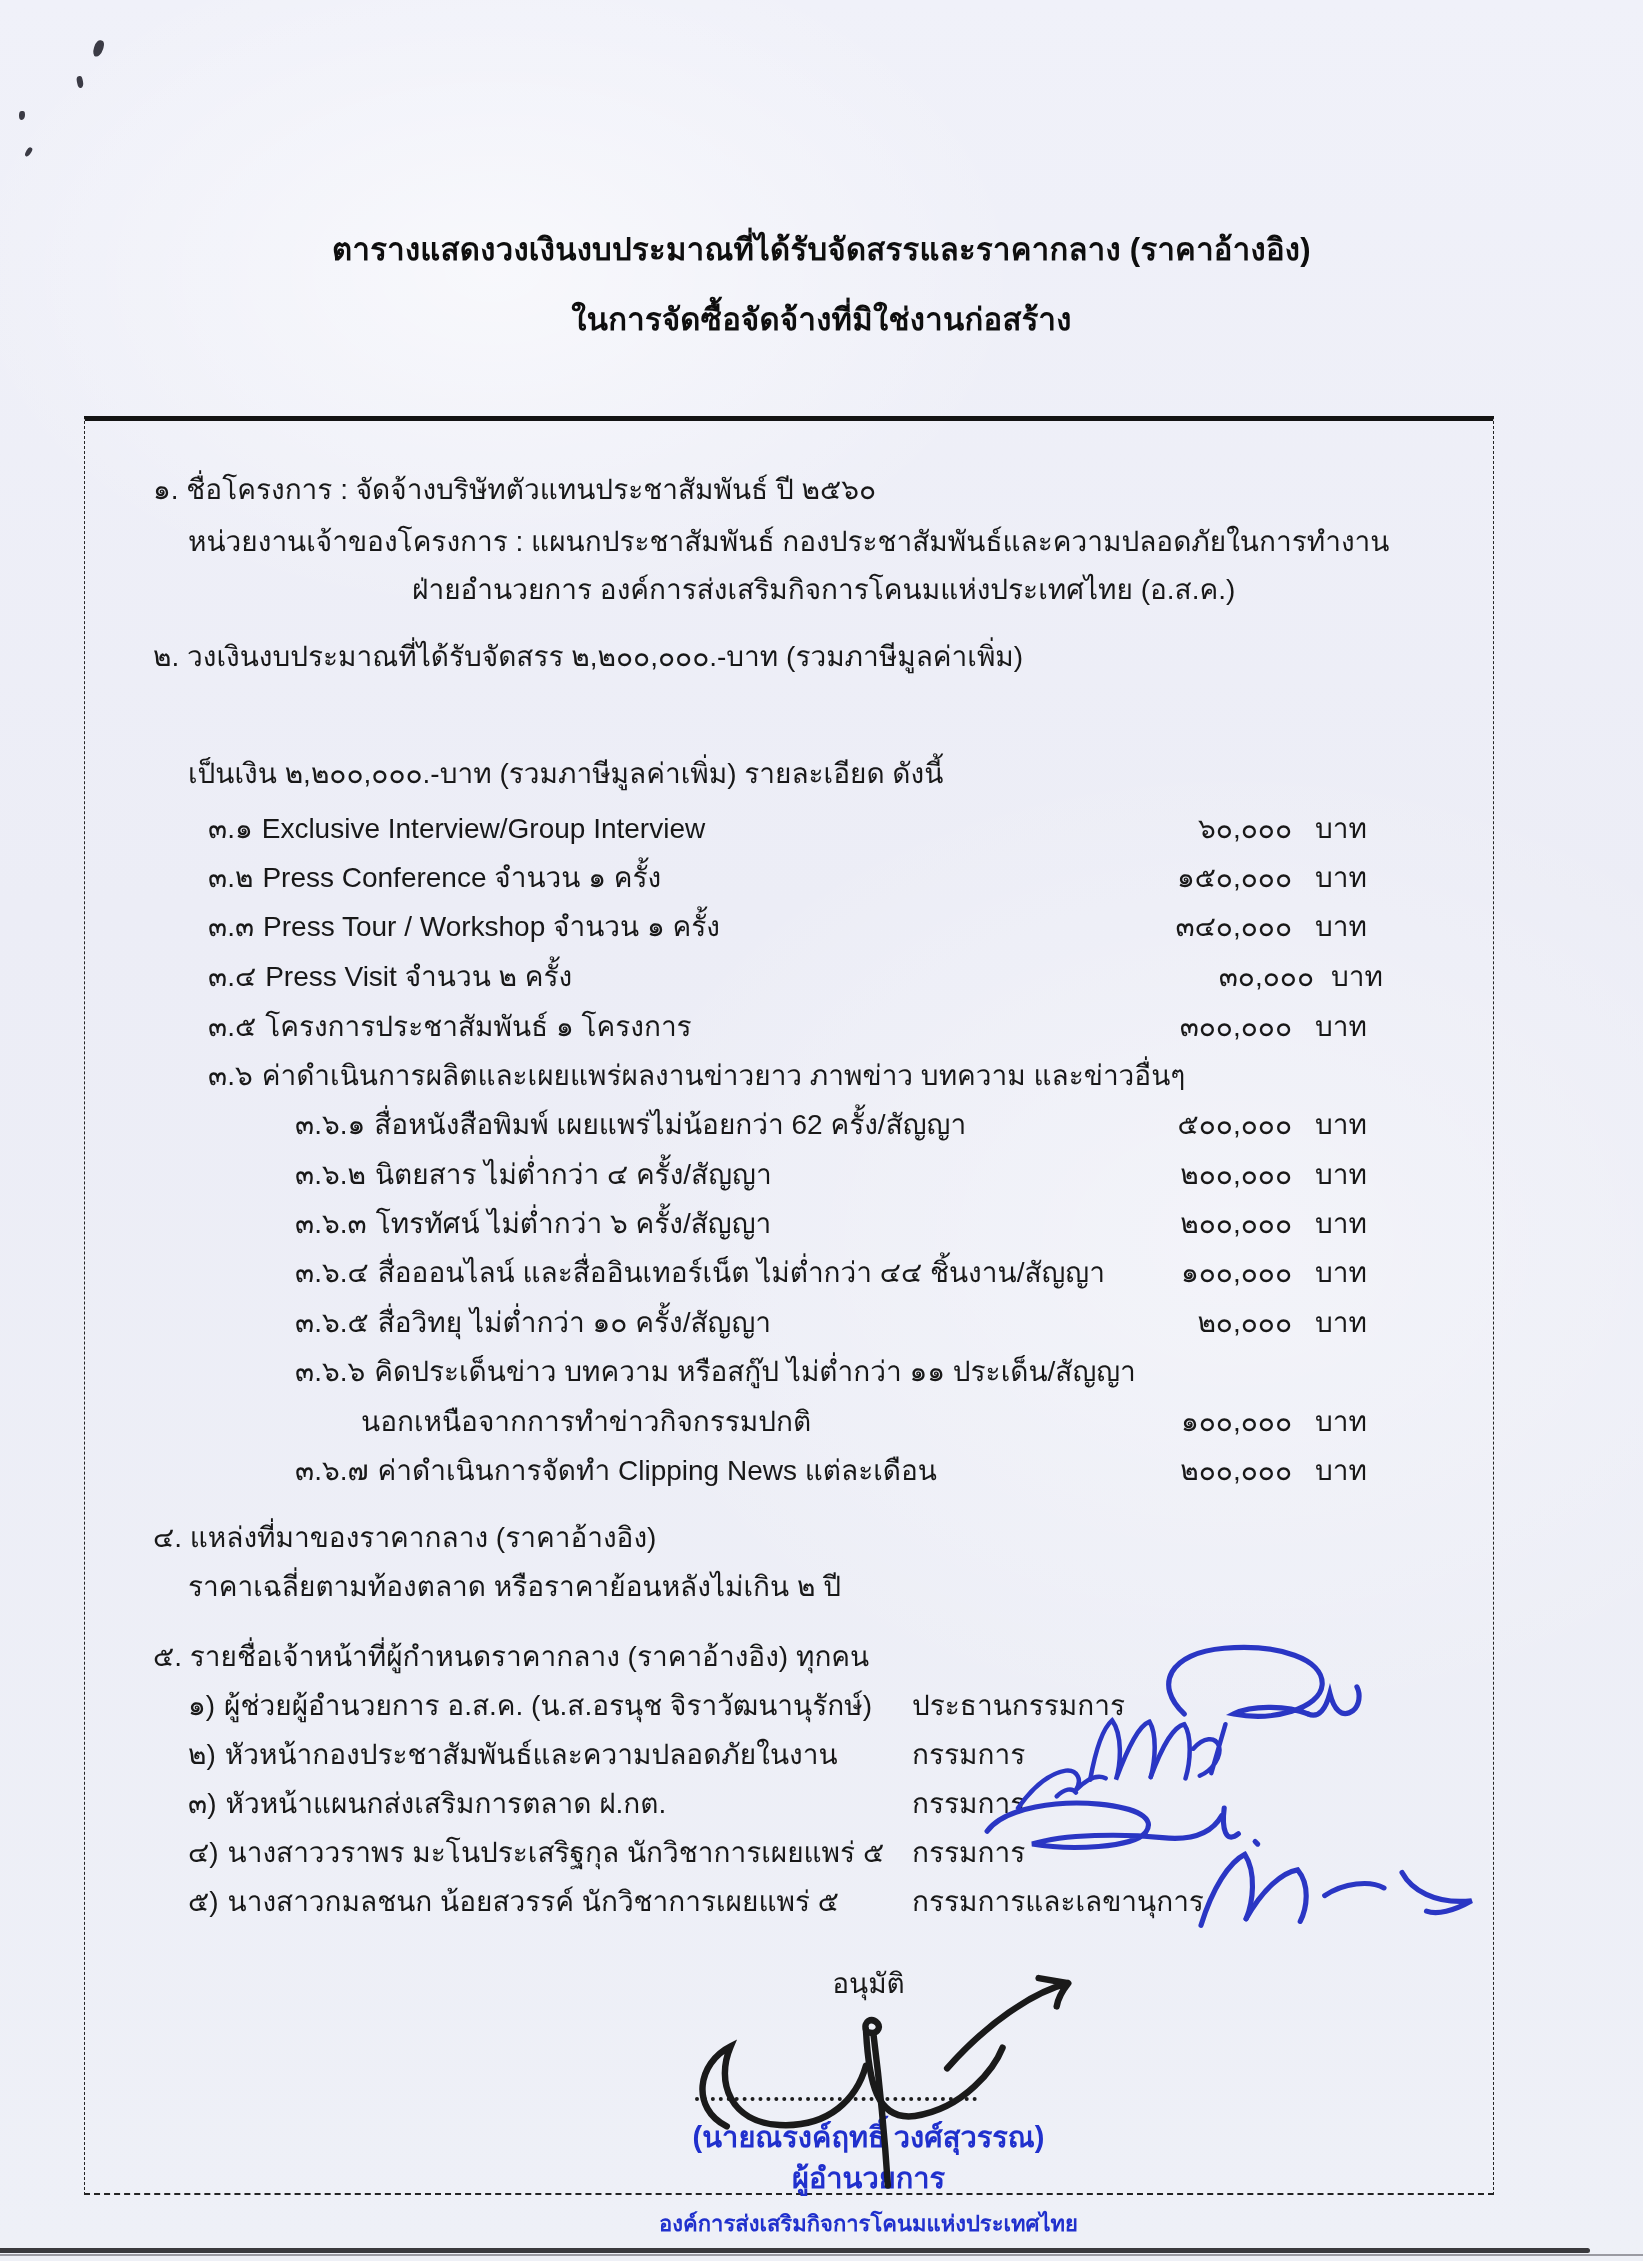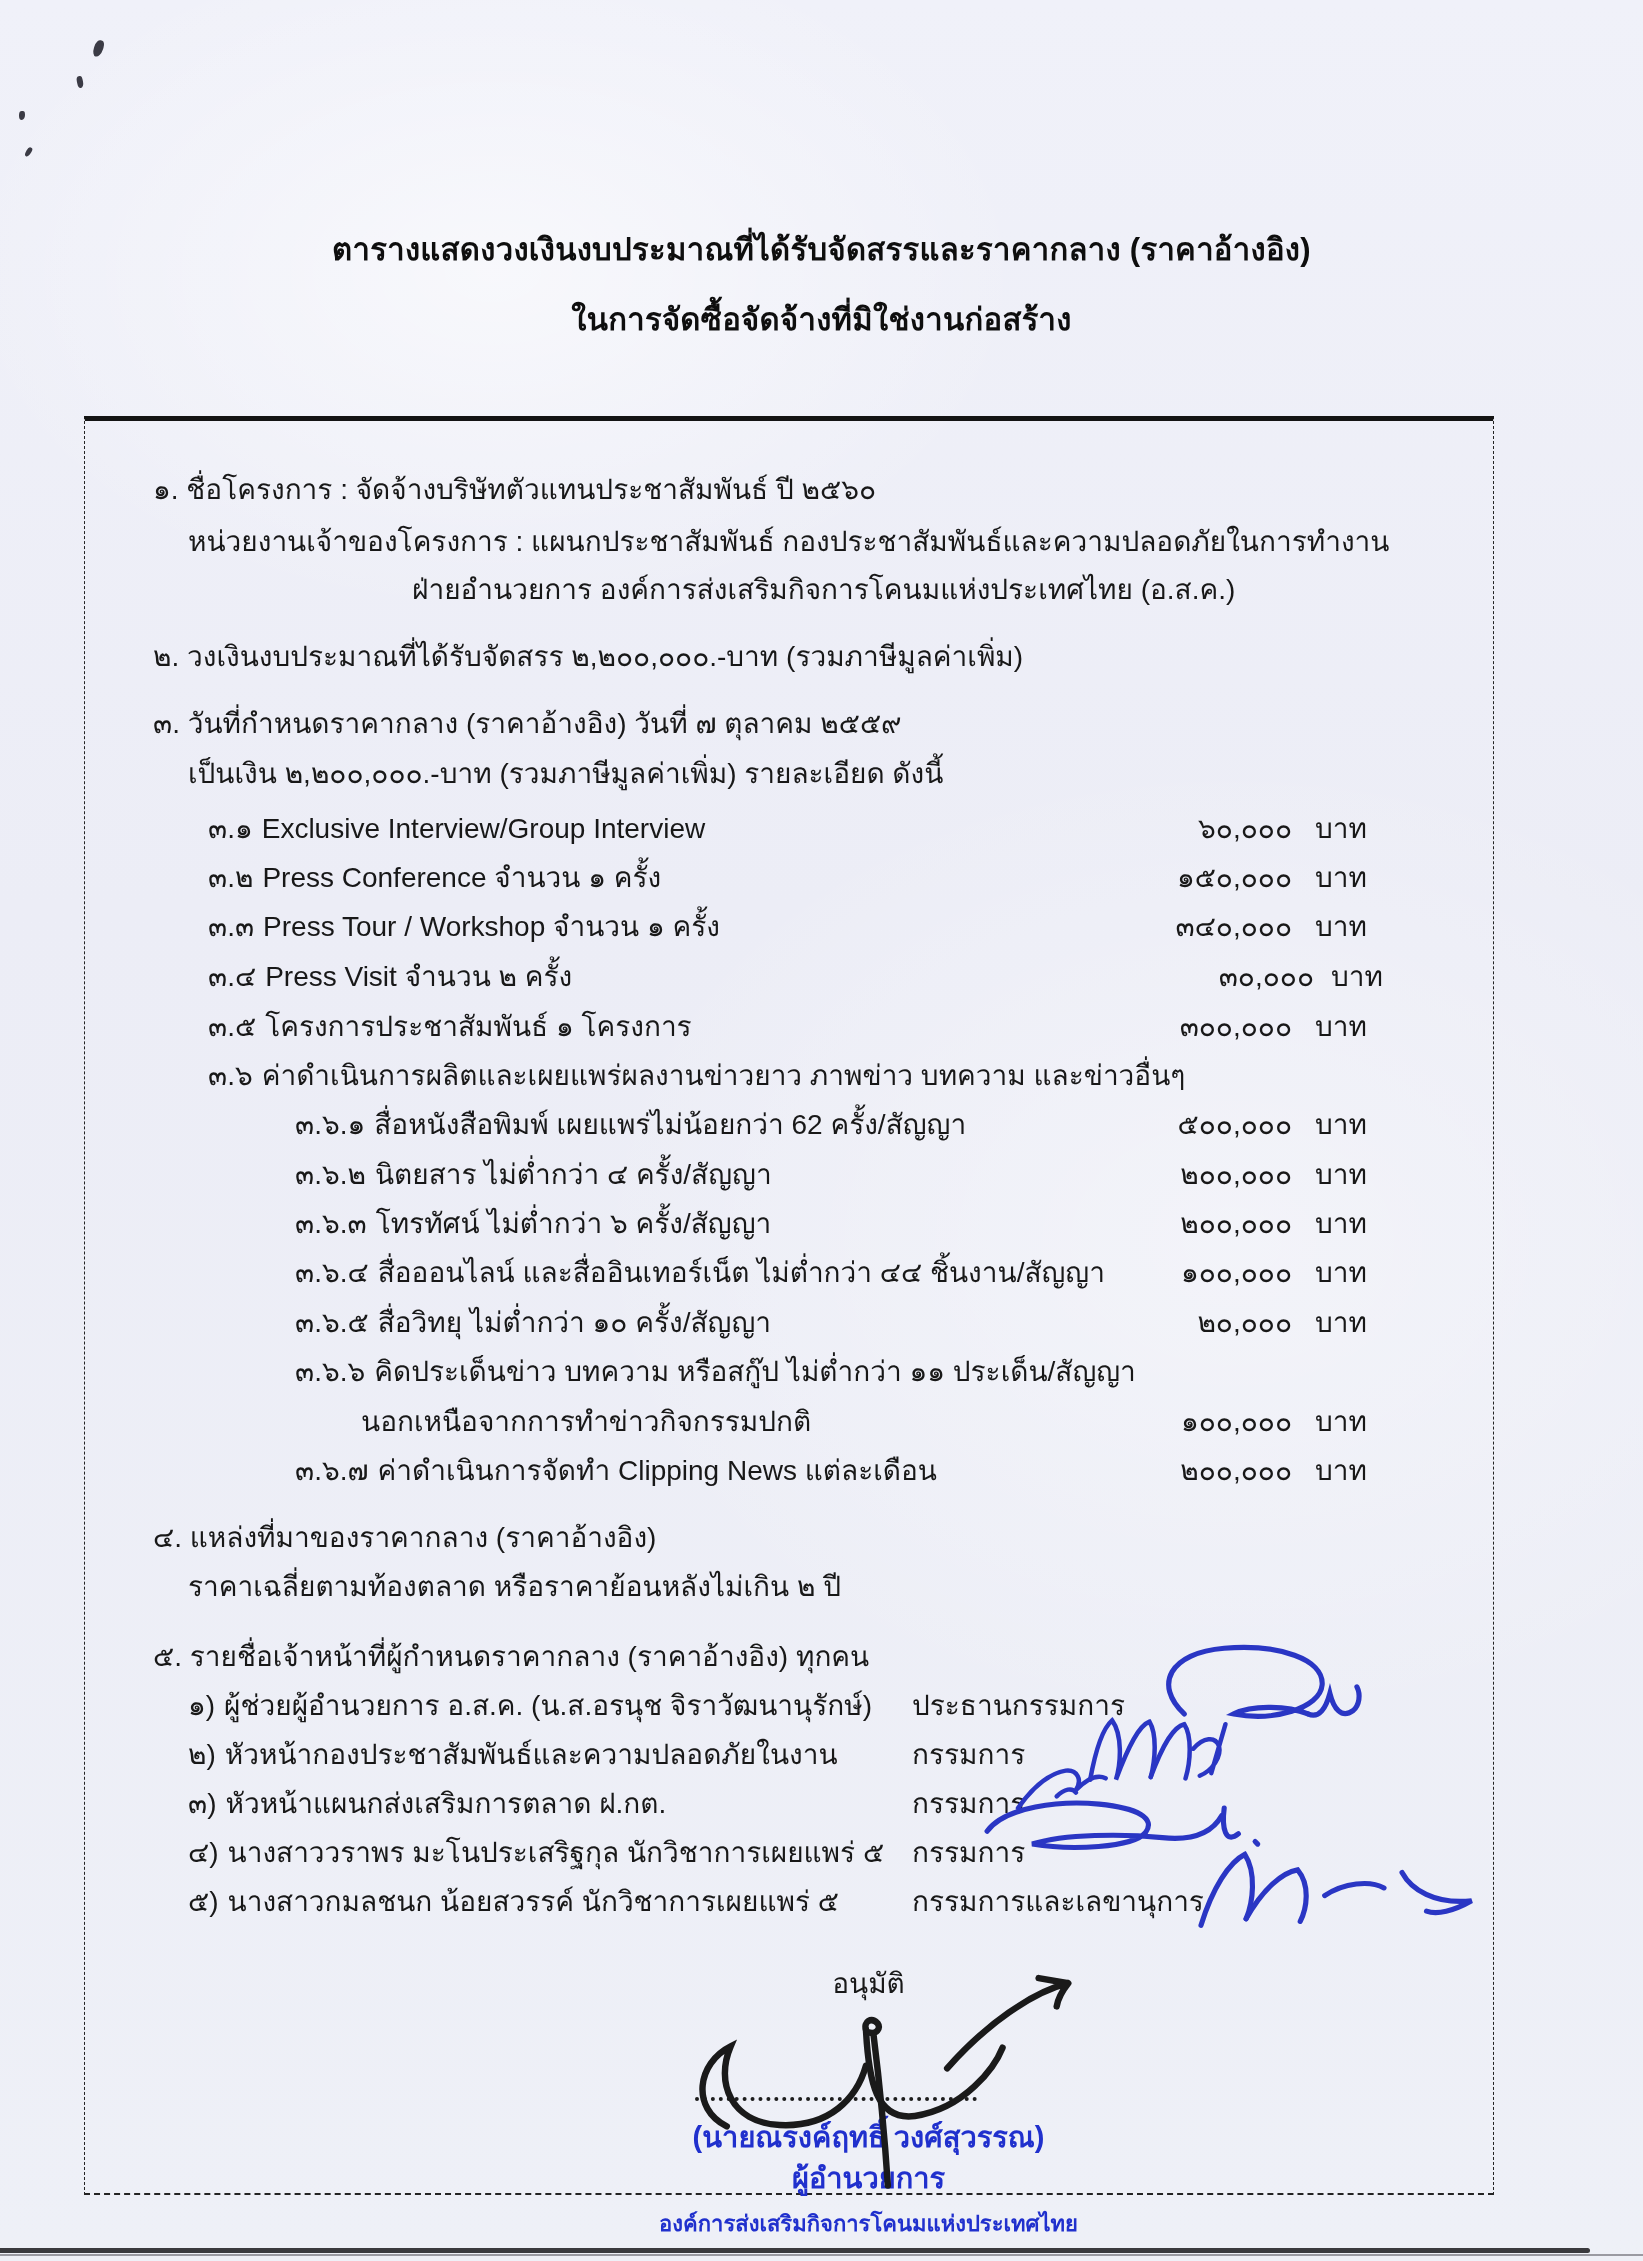--- a/index.html
+++ b/index.html
@@ -53,21 +53,20 @@
   <div class="title" style="top:294px;">ในการจัดซื้อจัดจ้างที่มิใช่งานก่อสร้าง</div>
 
   <div class="box"></div>
 
   <div class="line" style="left:153px;top:470px;">๑. ชื่อโครงการ :  จัดจ้างบริษัทตัวแทนประชาสัมพันธ์ ปี ๒๕๖๐</div>
   <div class="line" style="left:188px;top:522px;">หน่วยงานเจ้าของโครงการ : แผนกประชาสัมพันธ์ กองประชาสัมพันธ์และความปลอดภัยในการทำงาน</div>
   <div class="line" style="left:412px;top:570px;">ฝ่ายอำนวยการ องค์การส่งเสริมกิจการโคนมแห่งประเทศไทย (อ.ส.ค.)</div>
 
   <div class="line" style="left:153px;top:637px;">๒. วงเงินงบประมาณที่ได้รับจัดสรร  ๒,๒๐๐,๐๐๐.-บาท (รวมภาษีมูลค่าเพิ่ม)</div>
 
-  <div class="line" style="left:153px;top:704px;">๓. วันที่กำหนดราคากลาง (ราคาอ้างอิง)  วันที่ ๗ ตุลาคม ๒๕๕๙</div>
   <div class="line" style="left:188px;top:754px;">เป็นเงิน ๒,๒๐๐,๐๐๐.-บาท (รวมภาษีมูลค่าเพิ่ม) รายละเอียด ดังนี้</div>
 
   <div class="row line" style="top:809px;padding-left:208px;">
     <span class="ino">๓.๑</span><span class="ilabel">Exclusive Interview/Group Interview</span>
     <span class="amount">๖๐,๐๐๐</span>
     <span class="unit">บาท</span>
   </div>
   <div class="row line" style="top:858px;padding-left:208px;">
     <span class="ino">๓.๒</span><span class="ilabel">Press Conference  จำนวน ๑ ครั้ง</span>
     <span class="amount">๑๕๐,๐๐๐</span>

